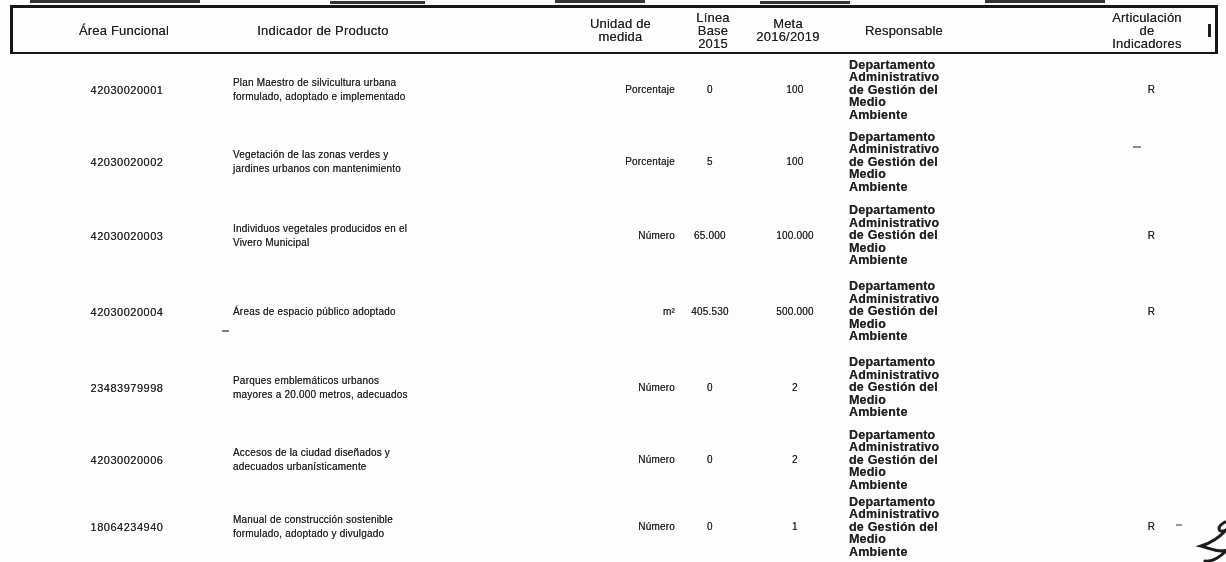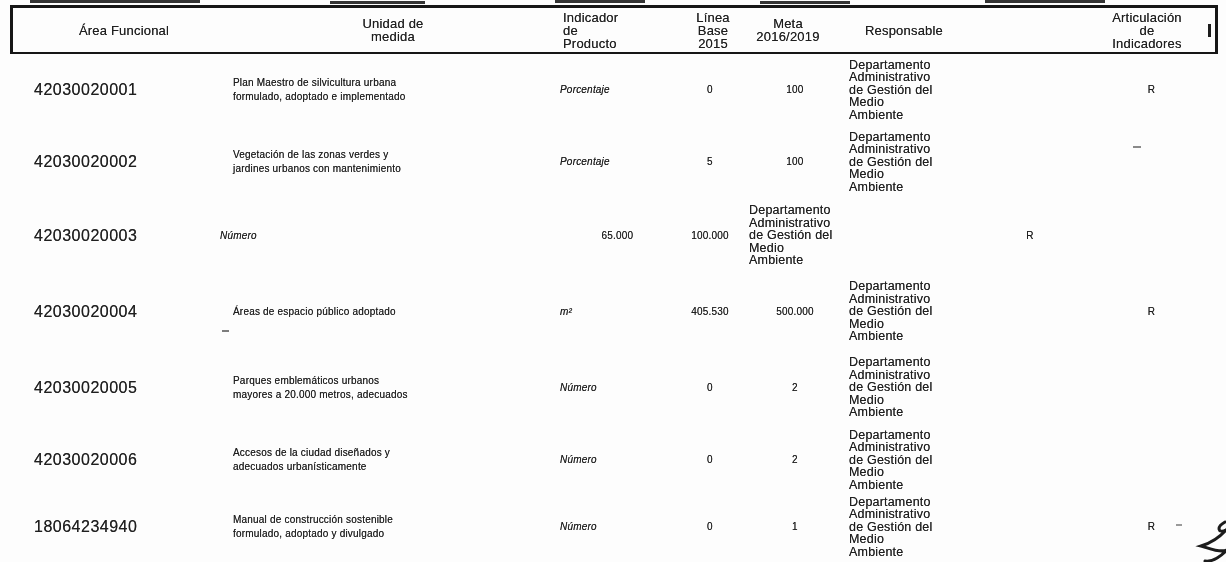--- a/index.html
+++ b/index.html
@@ -55,26 +55,26 @@
   
   .tbody .grid{align-items:center;}
   .tbody .grid:nth-child(1){height:72px;}
   .tbody .grid:nth-child(2){height:72px;}
   .tbody .grid:nth-child(3){height:75px;}
   .tbody .grid:nth-child(4){height:77px;}
   .tbody .grid:nth-child(5){height:75px;}
   .tbody .grid:nth-child(6){height:70px;}
   .tbody .grid:nth-child(7){height:64px;}
   .cell{font-size:10px;line-height:14px;}
-  .c-area{text-align:left;padding-left:24px;font-size:16px;letter-spacing:.5px;}
+  .c-area{text-align:center;padding-left:24px;font-size:11px;letter-spacing:.5px;}
   .c-indicador{text-align:left;padding-left:13px;}
-  .c-unidad{text-align:left;font-style:italic;}
+  .c-unidad{text-align:right;}
   .c-linea{text-align:center;}
   .c-meta{text-align:center;}
-  .c-resp{text-align:left;padding-left:4px;font-size:12.5px;line-height:12.5px;}
+  .c-resp{text-align:left;padding-left:4px;font-size:12.5px;line-height:12.5px;font-weight:bold;}
   .c-art{text-align:center;padding-right:10px;}
   
   .artifact{position:absolute;background:#8a8a8a;}
   .a-dash-row2{left:1133px;top:146px;width:8px;height:2px;}
   .a-dash-row4{left:222px;top:330px;width:7px;height:2px;background:#7d7d7d;}
   .a-dot-row7{left:1176px;top:524px;width:6px;height:2px;background:#9a9a9a;}
   .handwritten{
     position:absolute;right:-3px;bottom:-4px;width:40px;height:50px;
   }
 </style>
@@ -82,23 +82,23 @@
 <body>
 
 <div class="page">
 
   <div class="top-dashes"></div>
 
   <div class="tbl">
 
     <div class="grid thead">
       <div class="hcell h-area">Área Funcional</div>
+      <div class="hcell h-indicador">Indicador de Producto</div>
       <div class="hcell">Unidad de
 medida</div>
-      <div class="hcell h-indicador">Indicador de Producto</div>
       <div class="hcell">Línea
 Base
 2015</div>
       <div class="hcell h-meta">Meta
 2016/2019</div>
       <div class="hcell h-resp">Responsable</div>
       <div class="hcell"></div>
       <div class="hcell h-art">Articulación
 de
 Indicadores</div>
@@ -134,20 +134,22 @@
 Administrativo
 de Gestión del
 Medio
 Ambiente</div>
         <div class="cell"></div>
         <div class="cell c-art"></div>
       </div>
 
       <div class="grid">
         <div class="cell c-area">42030020003</div>
+        <div class="cell c-indicador">Individuos vegetales producidos en el
+Vivero Municipal</div>
         <div class="cell c-unidad">Número</div>
         <div class="cell c-linea">65.000</div>
         <div class="cell c-meta">100.000</div>
         <div class="cell c-resp">Departamento
 Administrativo
 de Gestión del
 Medio
 Ambiente</div>
         <div class="cell"></div>
         <div class="cell c-art">R</div>
@@ -162,21 +164,21 @@
         <div class="cell c-resp">Departamento
 Administrativo
 de Gestión del
 Medio
 Ambiente</div>
         <div class="cell"></div>
         <div class="cell c-art">R</div>
       </div>
 
       <div class="grid">
-        <div class="cell c-area">42030020005</div>
+        <div class="cell c-area">23483979998</div>
         <div class="cell c-indicador">Parques emblemáticos urbanos
 mayores a 20.000 metros, adecuados</div>
         <div class="cell c-unidad">Número</div>
         <div class="cell c-linea">0</div>
         <div class="cell c-meta">2</div>
         <div class="cell c-resp">Departamento
 Administrativo
 de Gestión del
 Medio
 Ambiente</div>

